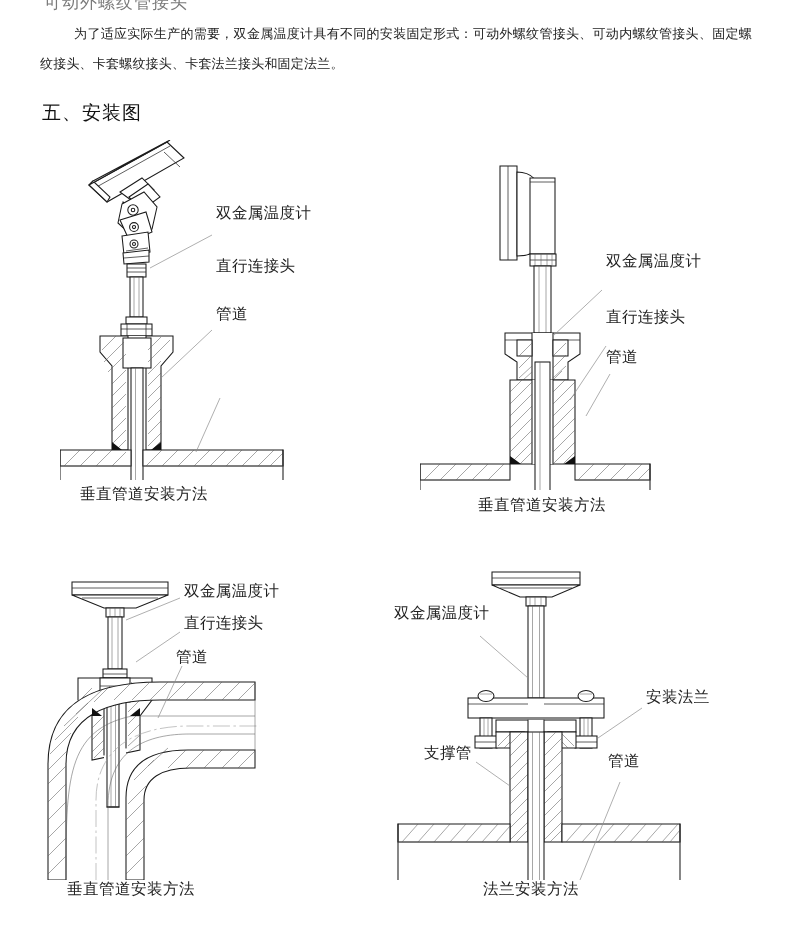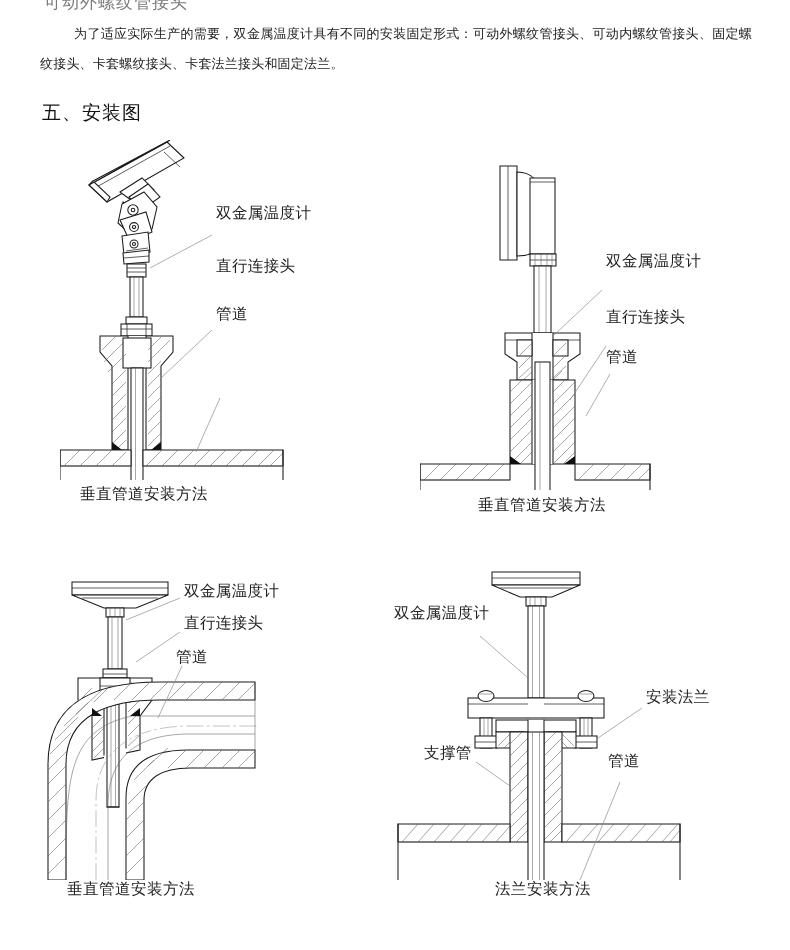--- a/index.html
+++ b/index.html
@@ -497,15 +497,15 @@
     <g>
       <path class="leader" d="M130,236 L96,212"></path>
       <text class="lbl" x="44" y="208">支撑管</text>
     </g>
     <g>
       <path class="leader" d="M200,330 L240,232"></path>
       <text class="lbl" x="228" y="216">管道</text>
     </g>
   </svg>
   </div>
-  <div class="caption" style="left:483px; top:879px;margin-left:12px;">法兰安装方法</div>
+  <div class="caption" style="left:483px; top:879px;">法兰安装方法</div>
 
 </div>
 
 </body></html>

